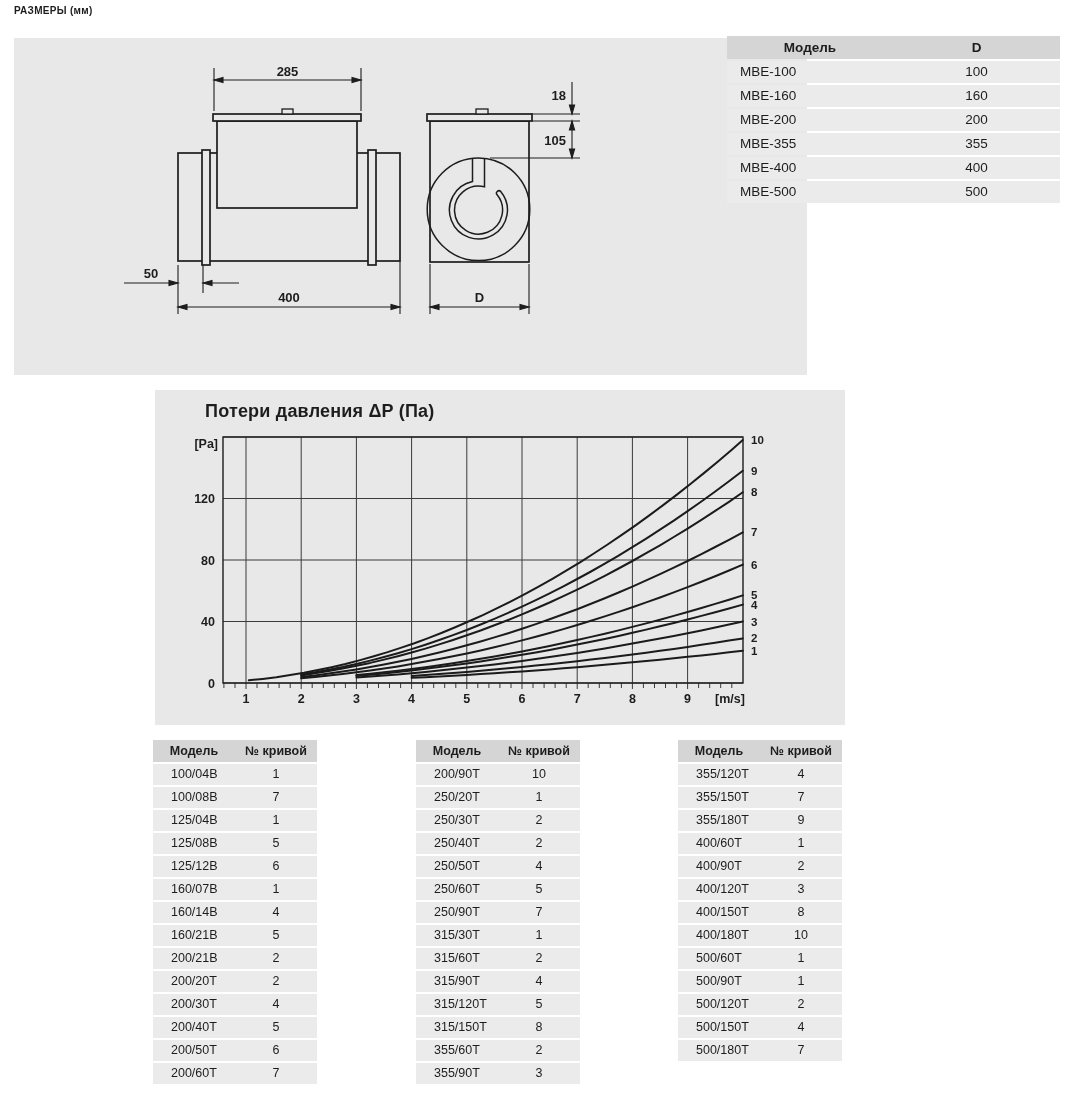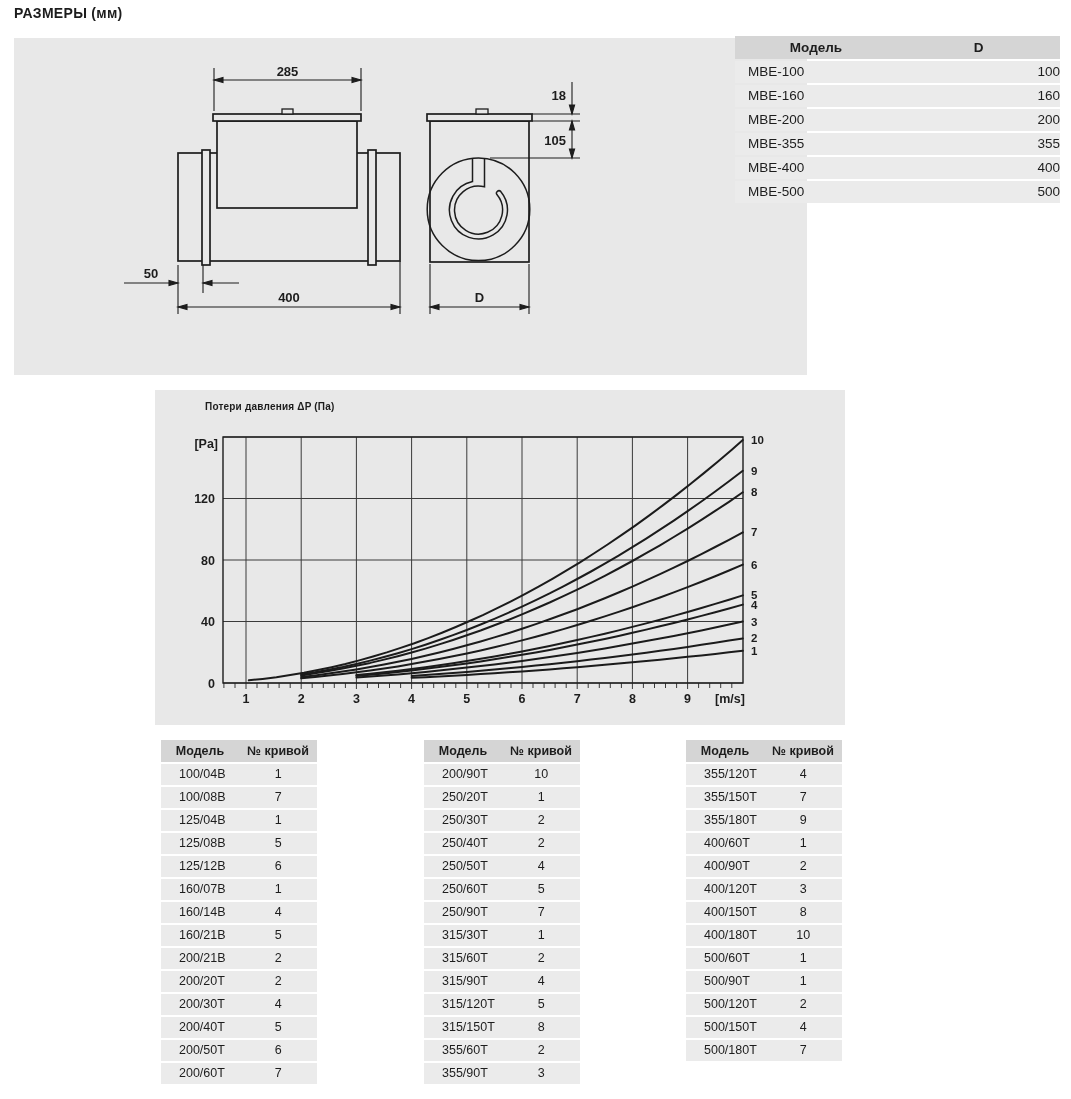--- a/index.html
+++ b/index.html
@@ -2,41 +2,41 @@
 <html><head>
 <meta charset="utf-8">
 <style>
   html,body { margin:0; padding:0; background:#ffffff; }
   #page {
     position:relative; width:1071px; height:1099px; background:#ffffff;
     font-family:"Liberation Sans", sans-serif; color:#1d1d1d; overflow:hidden;
   }
   #page-title {
     position:absolute; left:14px; top:5px; margin:0;
-    font-size:14px; font-weight:bold; letter-spacing:.3px;
+    font-size:10px; font-weight:bold; letter-spacing:.3px;
   }
   .panel { position:absolute; background:#e8e8e8; }
   #drawing-panel { left:14px; top:38px; width:793px; height:337px;text-decoration:underline; }
   #chart-panel   { left:155px; top:390px; width:690px; height:335px; }
   #chart-title {
     position:absolute; left:50px; top:11px;
-    font-size:10px; font-weight:bold; letter-spacing:.2px;
+    font-size:18px; font-weight:bold; letter-spacing:.2px;
   }
   
   .tbl { position:absolute; font-size:13.5px; }
-  .tbl .hrow, .tbl .row { display:flex; margin-bottom:2px;margin-left:8px; }
+  .tbl .hrow, .tbl .row { display:flex; margin-bottom:2px; }
   .tbl .hrow { background:#d5d5d5; font-weight:bold; }
   .tbl .row  { background:#ebebeb; }
   .tbl .cell { box-sizing:border-box; overflow:hidden; white-space:nowrap; }
   
   #dim-table { left:727px; top:36px; width:333px; }
   #dim-table .hrow .cell { height:23px; line-height:23px; text-align:center; }
   #dim-table .row  .cell { height:22px; line-height:21px; }
   #dim-table .c0 { width:166px; }
-  #dim-table .c1 { width:167px; text-align:right; }
+  #dim-table .c1 { width:167px; text-align:center; }
   #dim-table .row .c0 { padding-left:13px; }
   
   .curve-tbl { width:164px; font-size:12.5px; }
   .curve-tbl .hrow .cell { height:22px; line-height:22px; text-align:center; }
   .curve-tbl .row  .cell { height:21px; line-height:21px; }
   .curve-tbl .c0 { width:82px; }
   .curve-tbl .c1 { width:82px; text-align:center; }
   .curve-tbl .row .c0 { padding-left:18px; }
   #curve-table-0 { left:153px; top:740px; }
   #curve-table-1 { left:416px; top:740px; }

